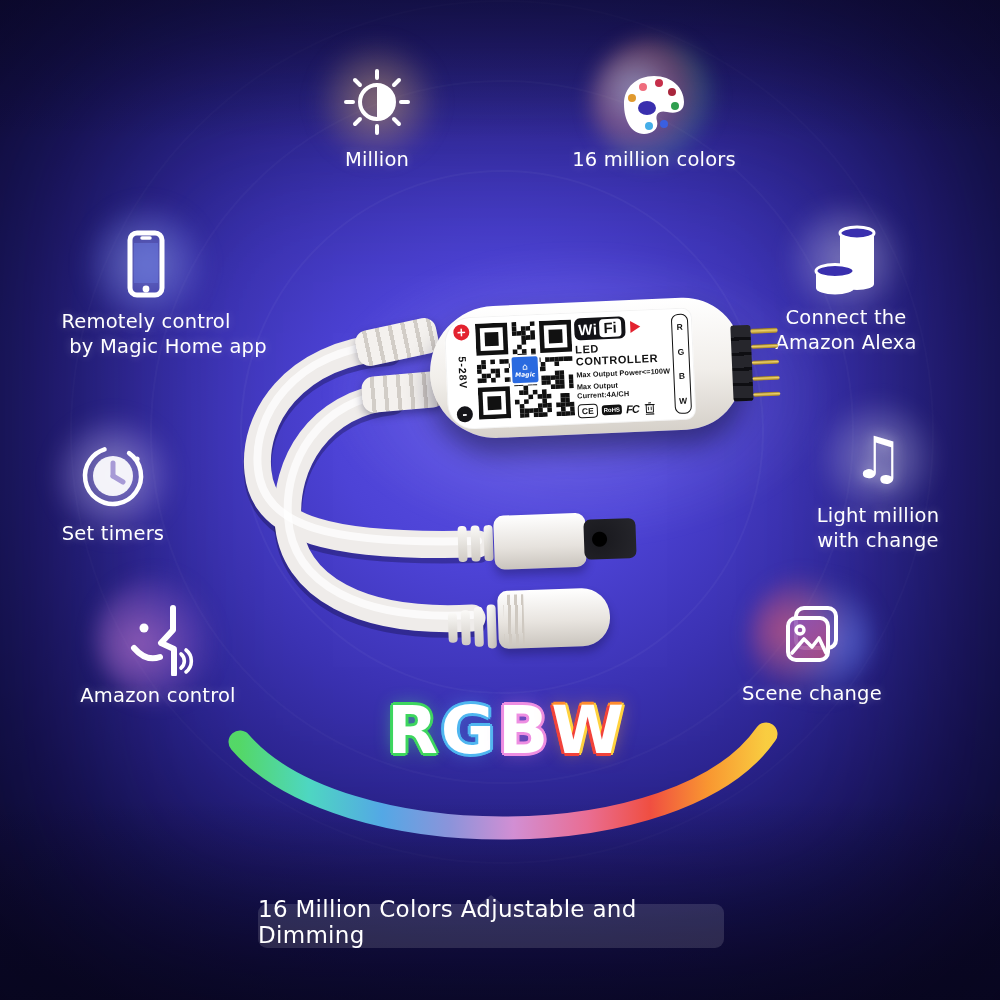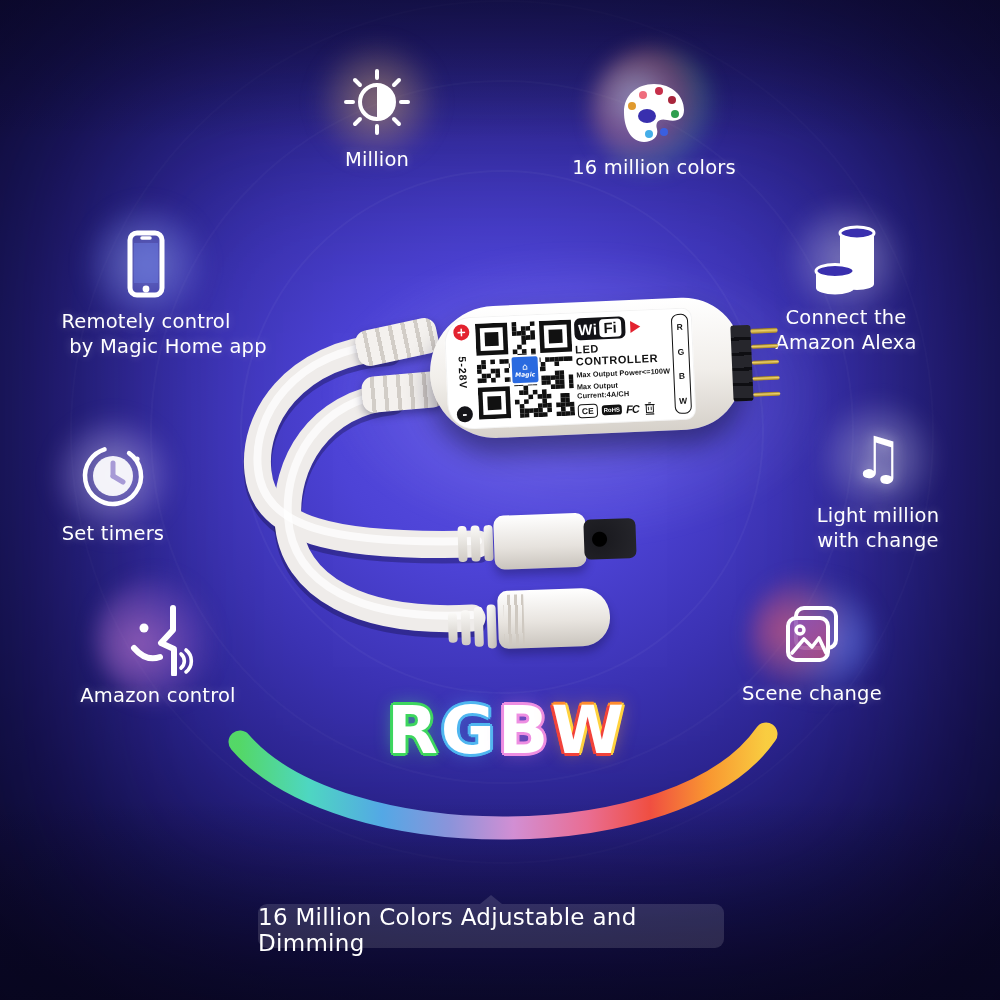--- a/index.html
+++ b/index.html
@@ -112,21 +112,21 @@
   .rgbw-title{position:absolute;left:507px;top:698px;transform:translateX(-50%);z-index:3;
     font-size:66px;font-weight:800;letter-spacing:3px;display:flex;line-height:1;}
   .lt{color:#fff;}
   .lt-r{text-shadow:-3px 0 0 var(--rgbw_r),3px 0 0 var(--rgbw_r),0 -3px 0 var(--rgbw_r),0 3px 0 var(--rgbw_r),-2px -2px 0 var(--rgbw_r),2px 2px 0 var(--rgbw_r),-2px 2px 0 var(--rgbw_r),2px -2px 0 var(--rgbw_r),0 0 18px rgba(90,255,130,.45);}
   .lt-g{text-shadow:-3px 0 0 var(--rgbw_g),3px 0 0 var(--rgbw_g),0 -3px 0 var(--rgbw_g),0 3px 0 var(--rgbw_g),-2px -2px 0 var(--rgbw_g),2px 2px 0 var(--rgbw_g),-2px 2px 0 var(--rgbw_g),2px -2px 0 var(--rgbw_g),0 0 18px rgba(90,180,255,.45);}
   .lt-b{text-shadow:-3px 0 0 var(--rgbw_b),3px 0 0 var(--rgbw_b),0 -3px 0 var(--rgbw_b),0 3px 0 var(--rgbw_b),-2px -2px 0 var(--rgbw_b),2px 2px 0 var(--rgbw_b),-2px 2px 0 var(--rgbw_b),2px -2px 0 var(--rgbw_b),0 0 18px rgba(240,140,230,.45);}
   .lt-w{text-shadow:-3px 1px 0 var(--rgbw_w1),-2px -2px 0 var(--rgbw_w3),3px 0 0 var(--rgbw_w2),0 3px 0 var(--rgbw_w1),0 -3px 0 var(--rgbw_w3),2px -2px 0 var(--rgbw_w2),2px 2px 0 var(--rgbw_w2),-3px 0 0 var(--rgbw_w1),0 0 18px rgba(255,170,60,.5);}
   .arc{position:absolute;left:0;top:0;z-index:2;}
   .banner{position:absolute;left:258px;top:904px;width:466px;height:44px;z-index:3;
     background:var(--pill_bg,rgba(255,255,255,.13));border-radius:9px;
-    display:flex;align-items:flex-start;justify-content:center;font-size:23px;letter-spacing:.3px;}
+    display:flex;align-items:flex-end;justify-content:center;font-size:23px;letter-spacing:.3px;}
   .banner::before{content:'';position:absolute;top:-9px;left:50%;transform:translateX(-50%);
     border-left:11px solid transparent;border-right:11px solid transparent;
     border-bottom:9px solid var(--pill_bg,rgba(255,255,255,.13));}
   svg .st{stroke:#fff;fill:none;stroke-linecap:round;stroke-linejoin:round;}
 </style>
 </head>
 <body>
 
 <div class="stage">
   <div class="ring r1"></div>
@@ -387,21 +387,21 @@
           <line x1="14" y1="38" x2="7" y2="38"></line>
             <line x1="21" y1="21" x2="16" y2="16"></line>
           <line x1="38" y1="14" x2="38" y2="7"></line>
             <line x1="55" y1="21" x2="60" y2="16"></line>
         </g>
       </svg>
     </div>
     <div class="flabel">Million</div>
   </div>
 
-  <div class="feature" style="left:654px;top:72px;">
+  <div class="feature" style="left:654px;top:64px;">
     <div class="ficon g-rainbow">
       <svg width="76" height="76" viewBox="0 0 76 76">
         <path d="M38,12 C56,12 68,24 68,38 C68,48 60,50 51,48 C43,46 39,50 41,57 C43,65 36,70 28,70 C15,70 8,56 8,40 C8,23 21,12 38,12 Z" fill="#fff"></path>
         <ellipse cx="31" cy="44" rx="9" ry="7" fill="var(--bg_hole)"></ellipse>
         <circle cx="27" cy="23" r="4" fill="#ef6d7d"></circle>
           <circle cx="43" cy="19" r="4" fill="#c62f4a"></circle>
         <circle cx="56" cy="28" r="4" fill="#a8263c"></circle>
           <circle cx="59" cy="42" r="4" fill="#2f9e4f"></circle>
         <circle cx="48" cy="60" r="4" fill="#3a5fe0"></circle>
           <circle cx="33" cy="62" r="4" fill="#45aee8"></circle>

